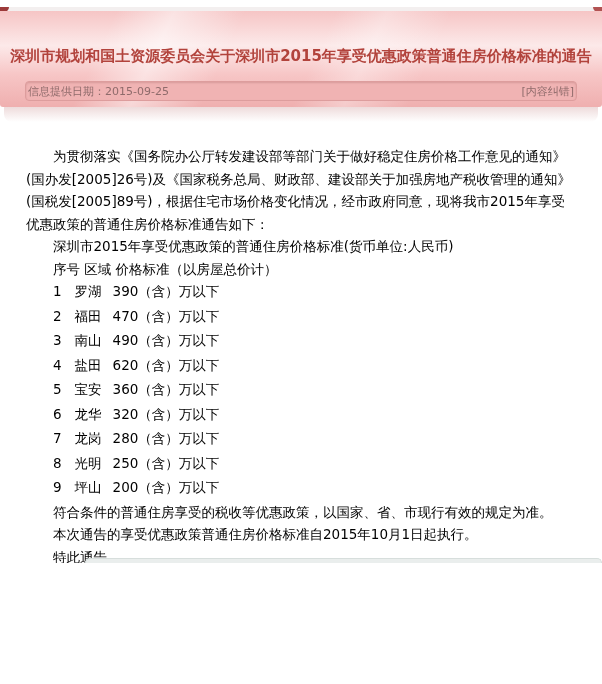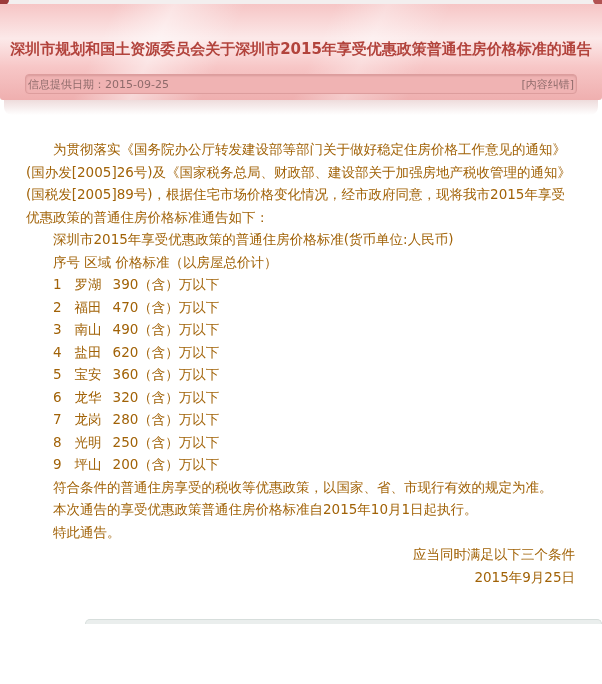--- a/index.html
+++ b/index.html
@@ -3,23 +3,24 @@
 <meta charset="utf-8">
 <style>
   html, body { margin: 0; padding: 0; }
   body {
     font-family: "DejaVu Sans", "Liberation Sans", sans-serif;
     background: #ffffff;
   }
   .page {
     position: relative;
     width: 602px;
-    height: 624px;
+    height: 556px;
     background: #ffffff;
     overflow: hidden;
+    margin-top: 7px;
   }
   .top-strip {
     position: absolute;
     top: 0; left: 0; right: 0;
     height: 5px;
     background: #f3efef;
   }
   .corner-artifact {
     position: absolute;
     top: 0;
@@ -81,29 +82,29 @@
     background: linear-gradient(180deg, rgba(224,190,190,0.55), rgba(255,255,255,0));
     border-radius: 0 0 8px 8px;
   }
 
   .content {
     position: absolute;
     top: 116px; left: 0; right: 0; bottom: 0;
     padding: 22px 27px 0 26px;
     font-size: 13.5px;
     line-height: 22.5px;
-    color: #a16207;
+    color: #000000;
     overflow: hidden;
   }
   .content p {
     margin: 0;
     text-indent: 2em;
   }
   .price-row .seq      { display: inline-block; margin-right: 13px; text-indent: 0; }
-  .price-row .district { display: inline-block; margin-right: 11px; text-indent: 0; }
+  .price-row .district { display: inline-block; margin-right: 11px; text-indent: 0; font-family: Liberation Mono, monospace; }
   .price-row .standard { display: inline-block; text-indent: 0; }
   .sig-line {
     text-align: right;
     text-indent: 0 !important;
   }
   .bottom-divider {
     position: absolute;
     left: 85px; right: 0; bottom: 0;
     height: 4px;
     background: #eaeeed;

